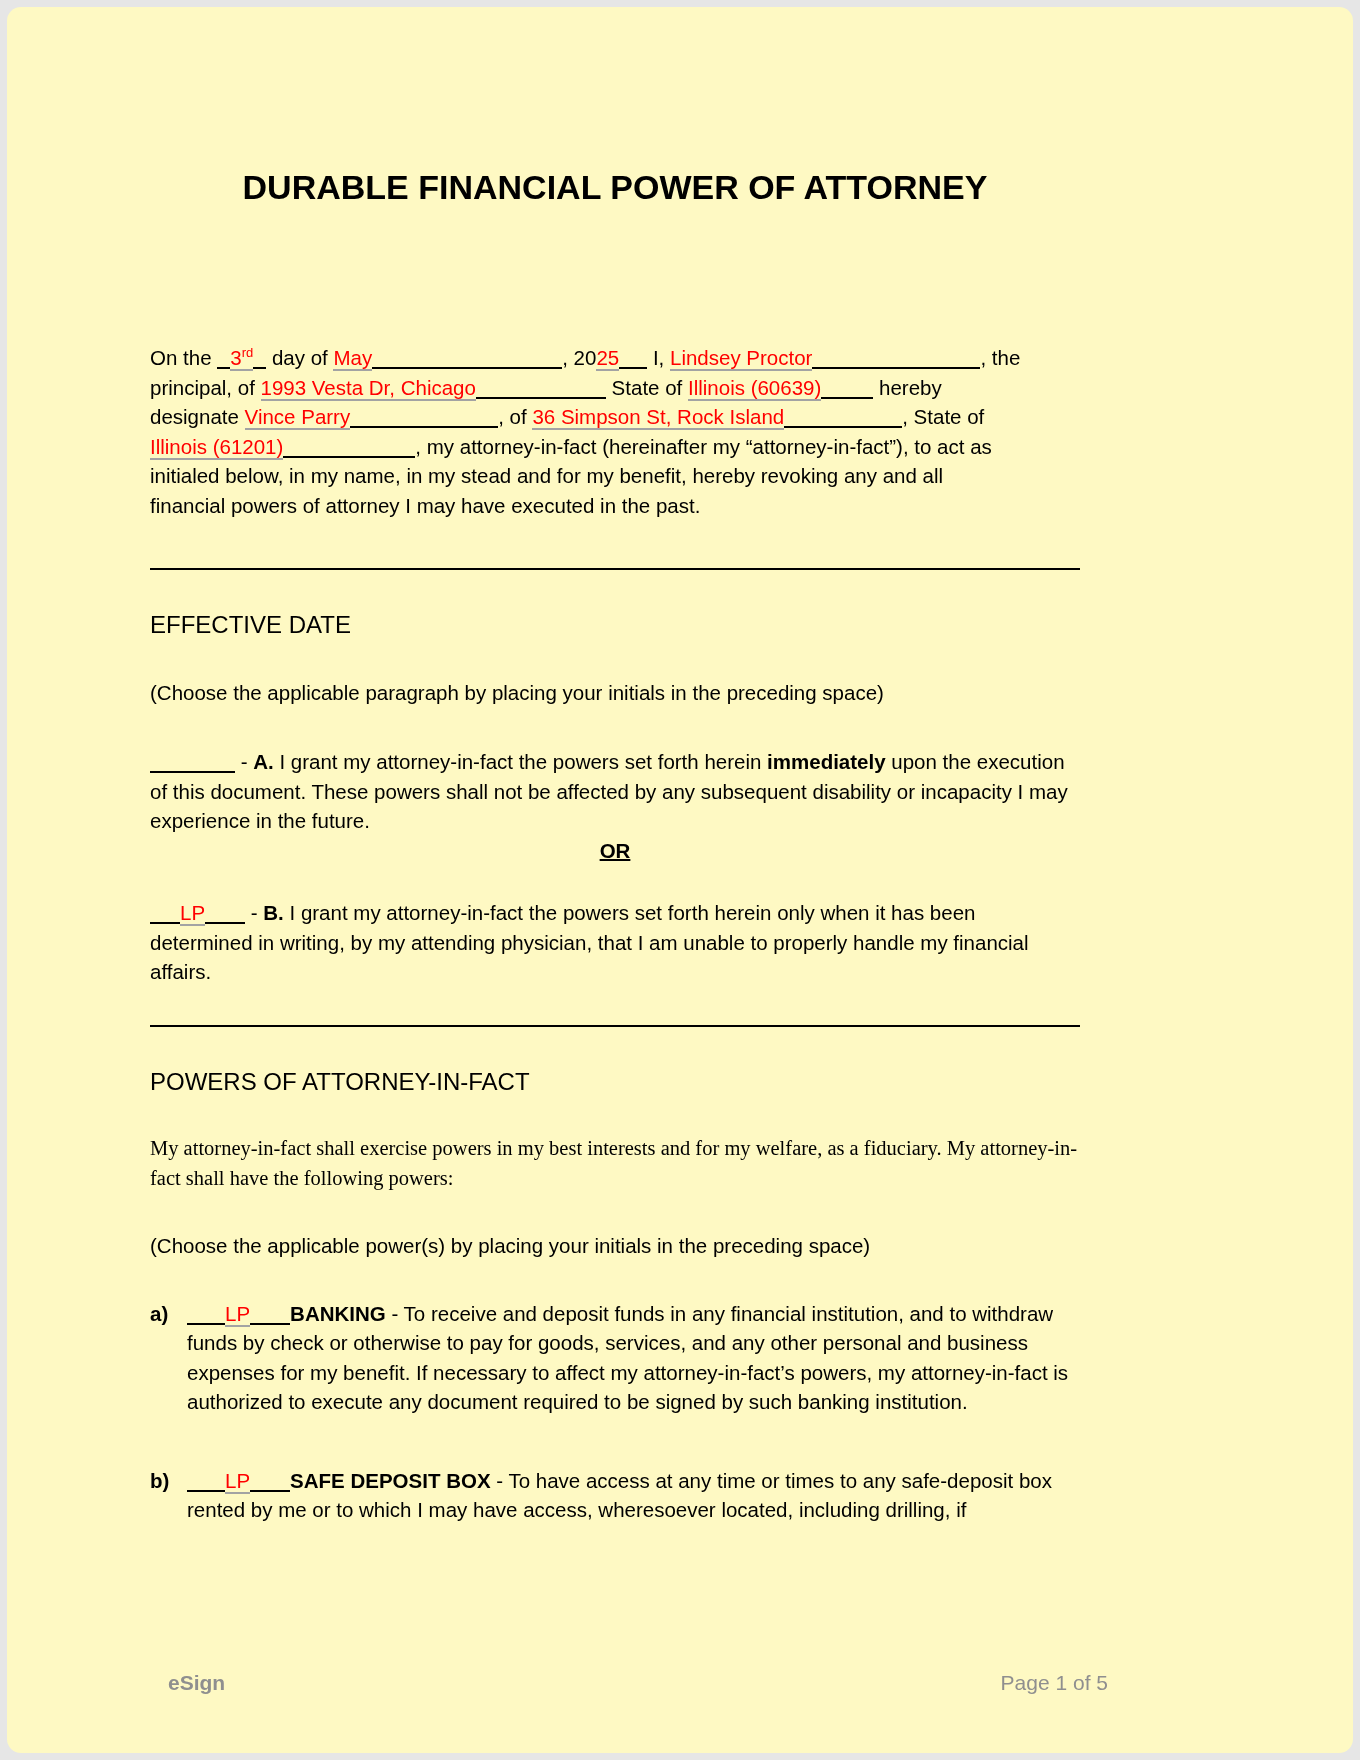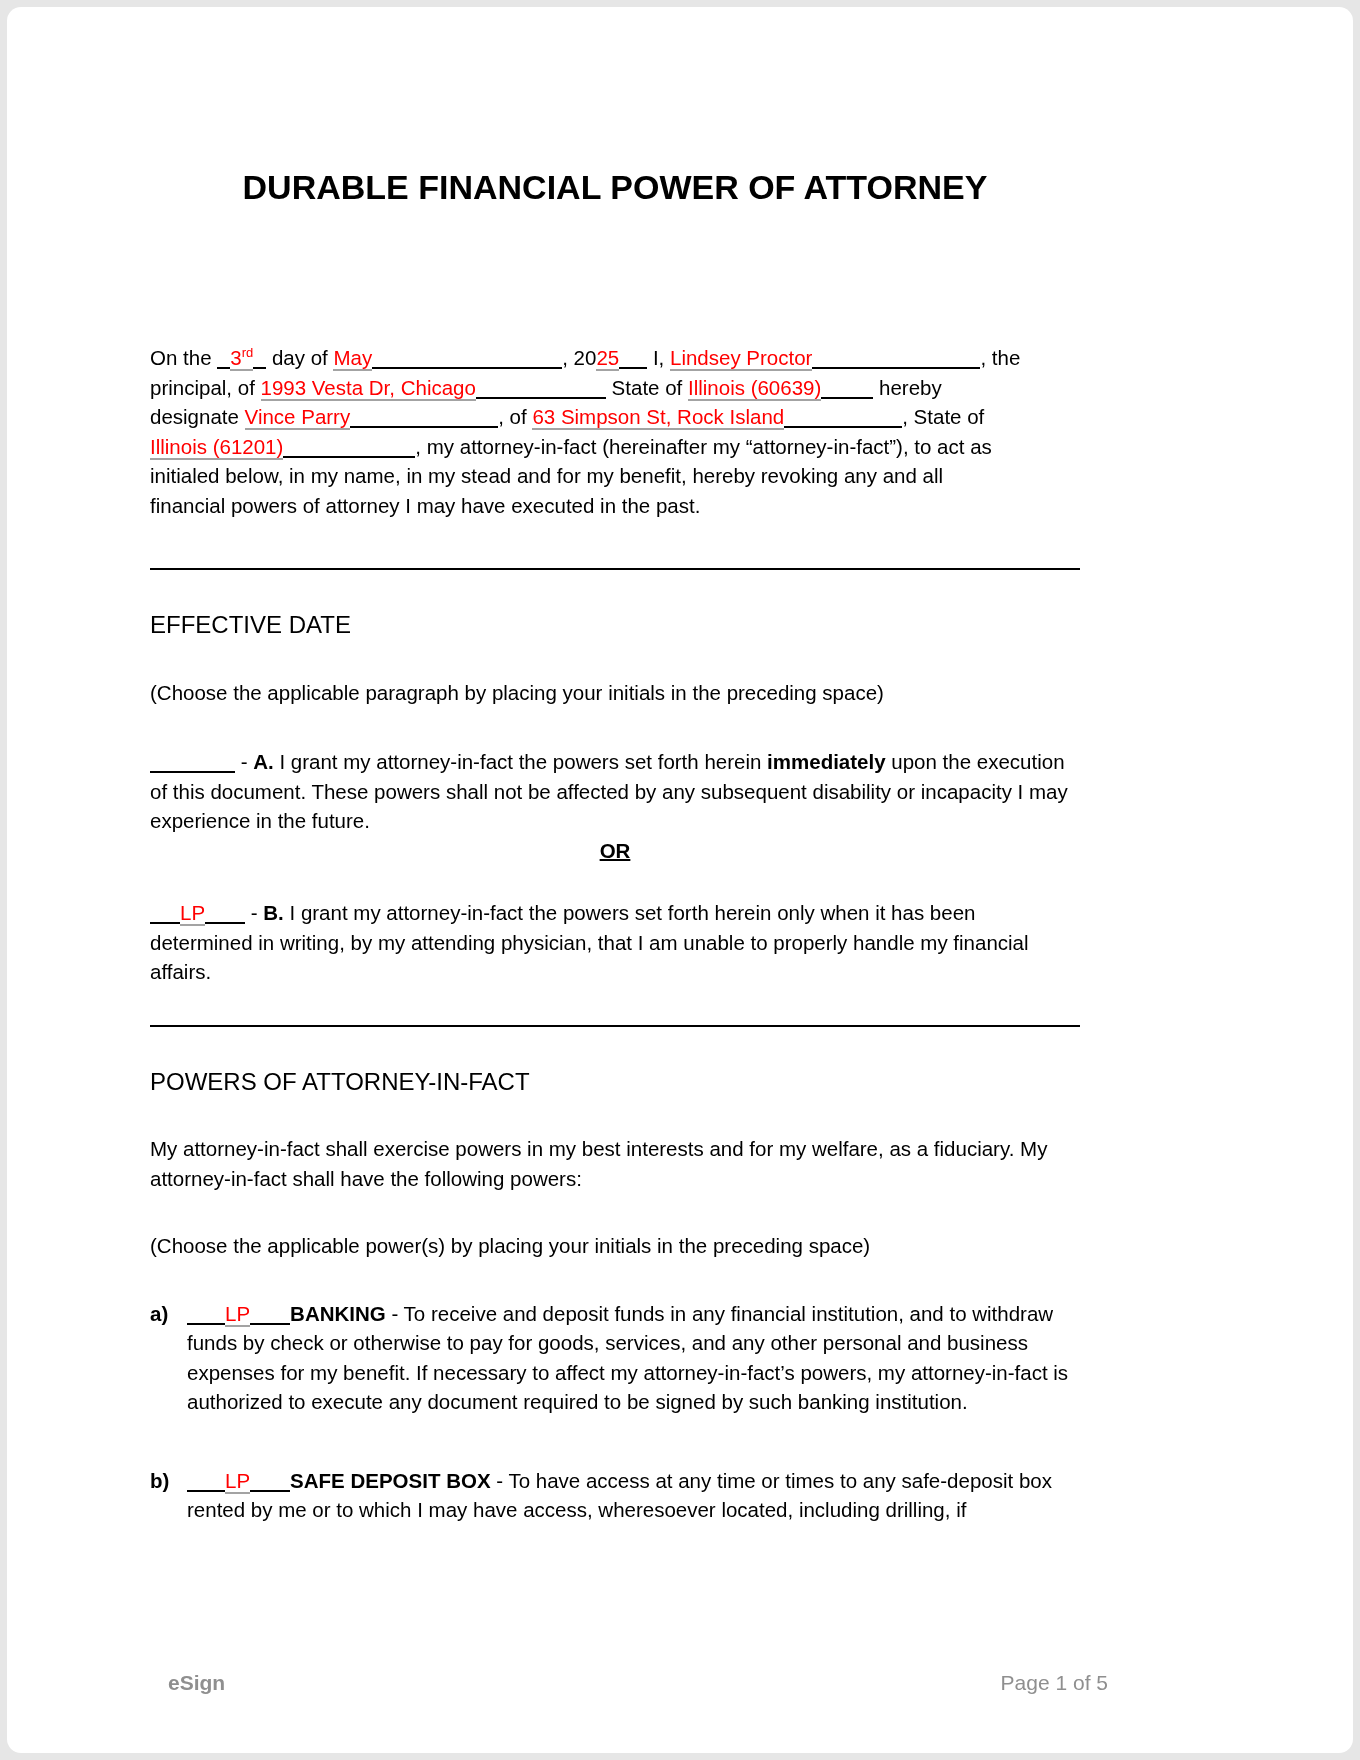--- a/index.html
+++ b/index.html
@@ -6,21 +6,21 @@
   html, body { width: 1360px; height: 1760px; }
   body {
     position: relative;
     background: #e6e6e6;
     font-family: "Liberation Sans", sans-serif;
     color: #000;
   }
   .sheet {
     position: absolute;
     inset: 7px;
-    background: #ffffff;
+    background: #fef9c3;
     border-radius: 14px;
     overflow: hidden;
   }
   .content {
     margin-left: 143px;
     width: 930px;
     font-size: 20.5px;
     line-height: 29.5px;
   }
   .doc-title {
@@ -57,21 +57,21 @@
     text-align: center;
   }
   .or-label {
     font-weight: bold;
     text-decoration: underline;
     text-decoration-thickness: 2px;
   }
   .para-b { margin-top: 33px; }
   .rule-2 { margin-top: 38px; }
   .powers-heading { }
-  .powers-intro { margin-top: 38px; }
+  .powers-intro { margin-top: 38px; font-family: Liberation Serif, serif; }
   .power-item { display: flex; margin-top: 38px; }
   .power-item.second { margin-top: 49px; }
   .power-label { flex: none; width: 37px; font-weight: bold; }
   .power-body { flex: 1; }
   .b { font-weight: bold; }
   .footer {
     position: absolute;
     left: 161px;
     right: 245px;
     bottom: 58px;
@@ -86,21 +86,21 @@
 <body>
 
 <div class="sheet">
   <div class="content">
 
     <div class="doc-title">DURABLE FINANCIAL POWER OF ATTORNEY</div>
 
     <div class="intro">
       <div class="line"><span>On the </span><span class="blank" style="width:13px"></span><span class="fill"><span>3</span><sup>rd</sup></span><span class="blank" style="width:13px"></span><span> day of </span><span class="fill">May</span><span class="blank" style="width:190px"></span><span>, 20</span><span class="fill">25</span><span class="blank" style="width:28px"></span><span> I, </span><span class="fill">Lindsey Proctor</span><span class="blank" style="width:168px"></span><span>, the</span></div>
       <div class="line"><span>principal, of </span><span class="fill">1993 Vesta Dr, Chicago</span><span class="blank" style="width:130px"></span><span> State of </span><span class="fill">Illinois (60639)</span><span class="blank" style="width:52px"></span><span> hereby</span></div>
-      <div class="line"><span>designate </span><span class="fill">Vince Parry</span><span class="blank" style="width:148px"></span><span>, of </span><span class="fill">63 Simpson St, Rock Island</span><span class="blank" style="width:118px"></span><span>, State of</span></div>
+      <div class="line"><span>designate </span><span class="fill">Vince Parry</span><span class="blank" style="width:148px"></span><span>, of </span><span class="fill">36 Simpson St, Rock Island</span><span class="blank" style="width:118px"></span><span>, State of</span></div>
       <div class="line"><span class="fill">Illinois (61201)</span><span class="blank" style="width:132px"></span><span>, my attorney-in-fact (hereinafter my “attorney-in-fact”), to act as</span></div>
       <div class="line">initialed below, in my name, in my stead and for my benefit, hereby revoking any and all</div>
       <div class="line">financial powers of attorney I may have executed in the past.</div>
     </div>
 
     <div class="rule"></div>
 
     <div class="section-heading">EFFECTIVE DATE</div>
 
     <div class="choose-note">(Choose the applicable paragraph by placing your initials in the preceding space)</div>

